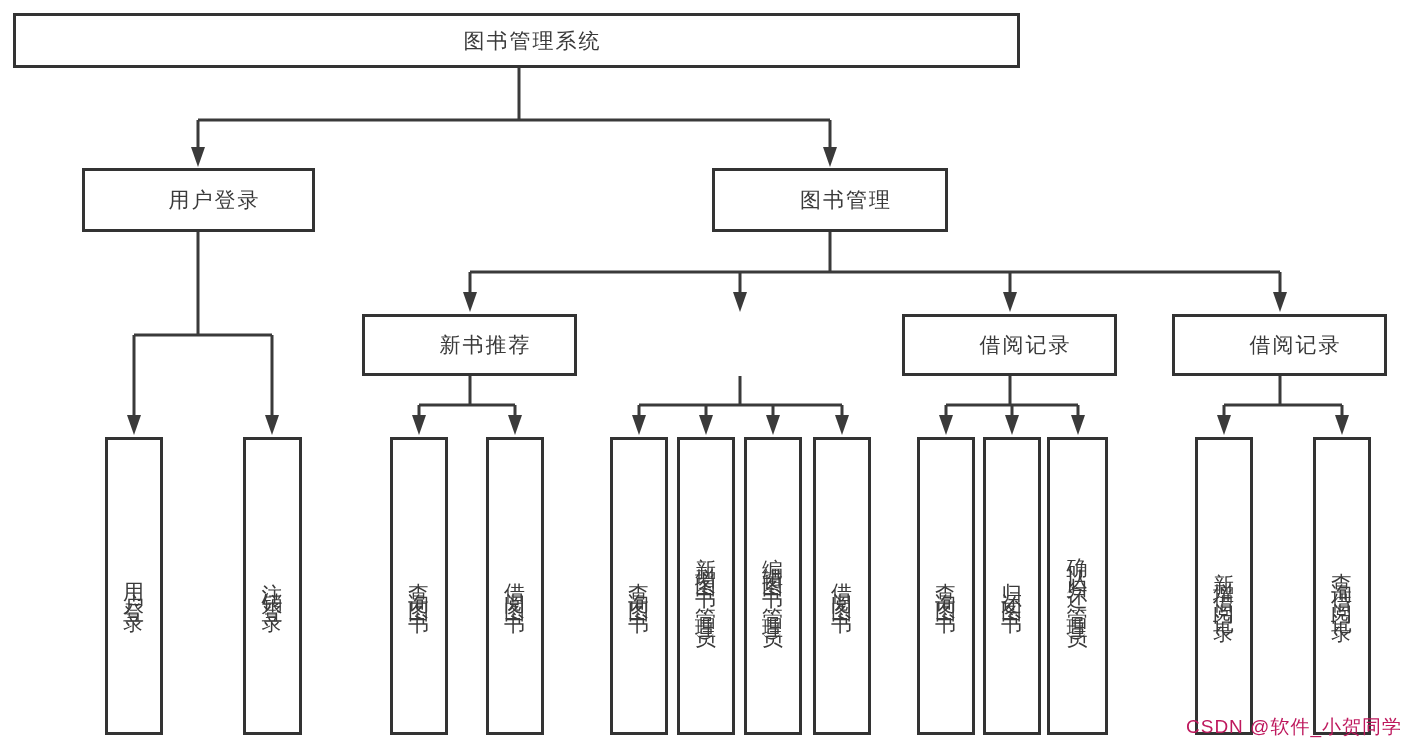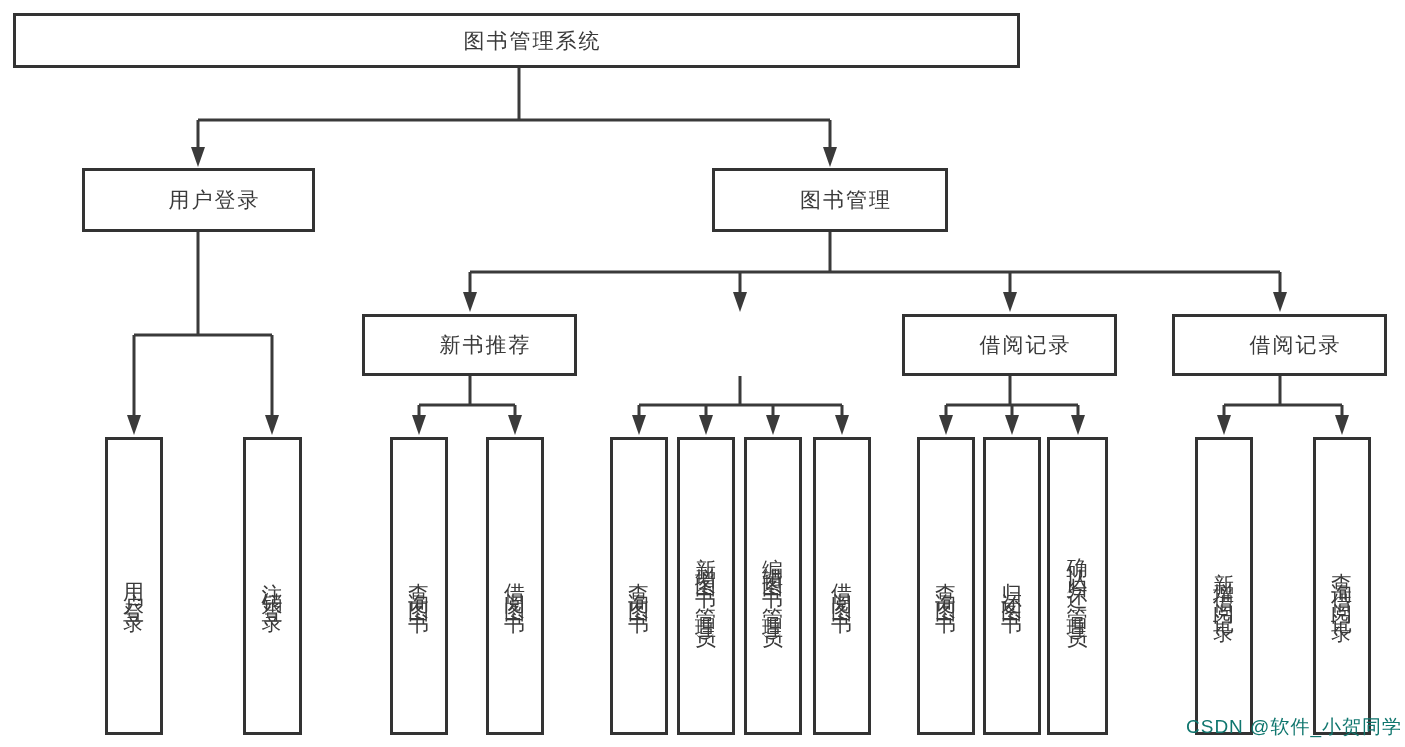--- a/index.html
+++ b/index.html
@@ -70,21 +70,21 @@
   .leaf-cb-return  { left: 983px; }
   .leaf-cb-confirm { left: 1047px; width: 61px; }
   .leaf-br-add     { left: 1195px; }
   .leaf-br-query   { left: 1313px; }
 
   .watermark {
     position: absolute;
     left: 1186px;
     top: 714px;
     font-size: 19px;
-    color: #0f766e;
+    color: #be185d;
     letter-spacing: 1px;
     white-space: nowrap;
     z-index: 5;
   }
 </style>
 </head>
 <body>
 
 <div id="canvas">
 

